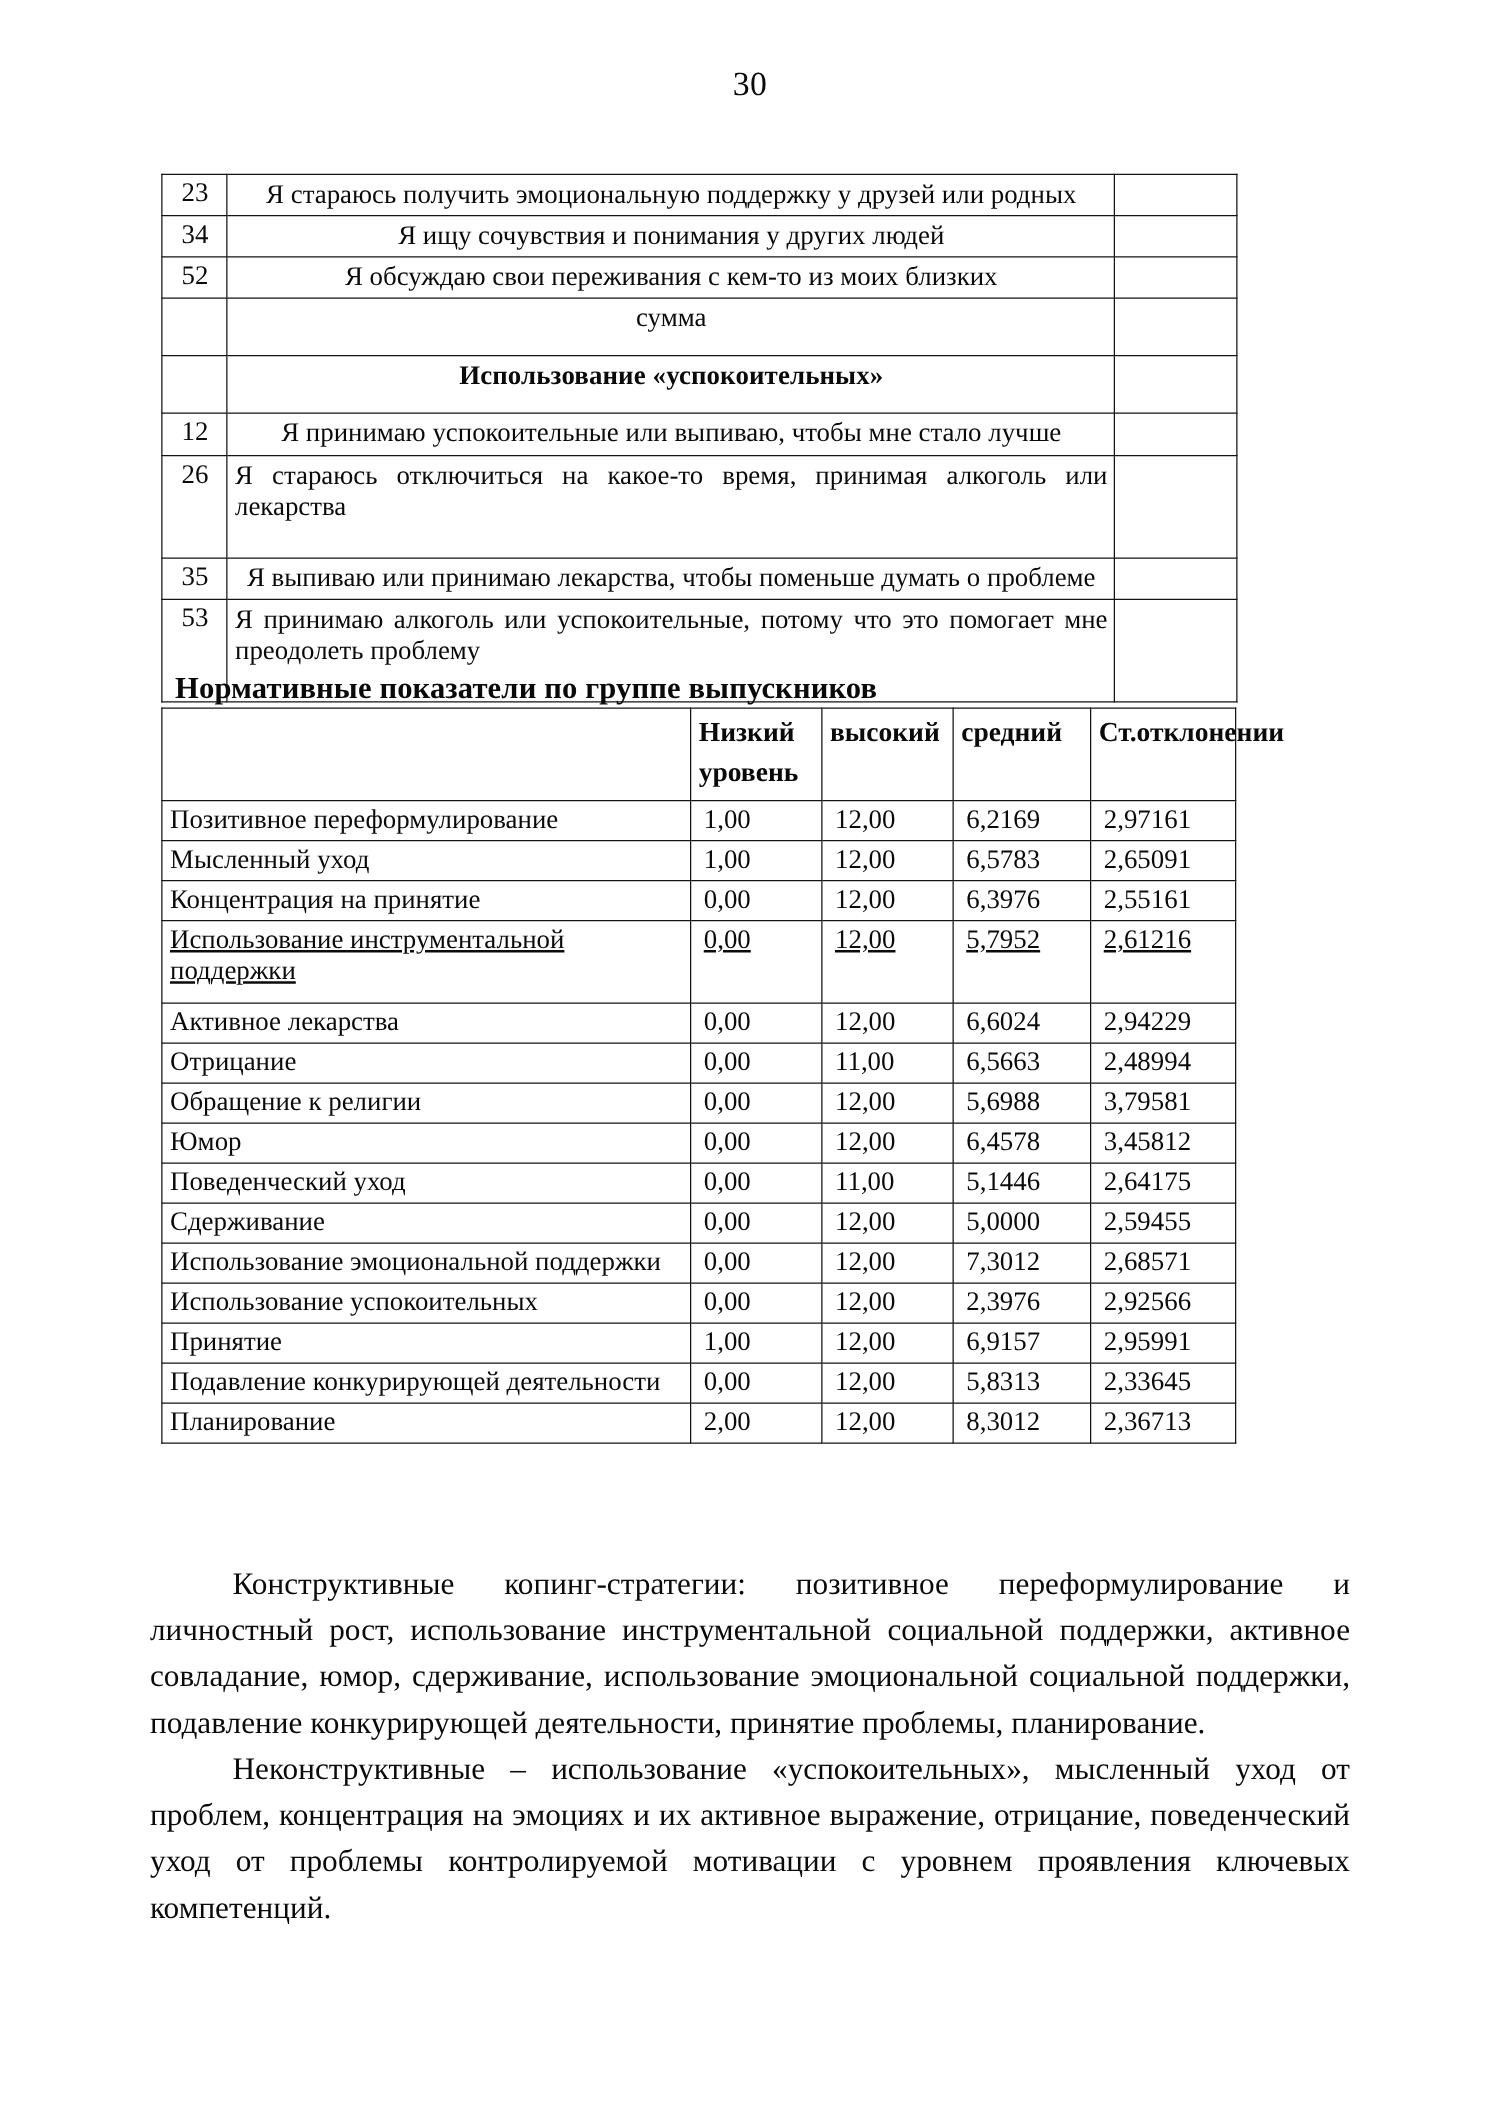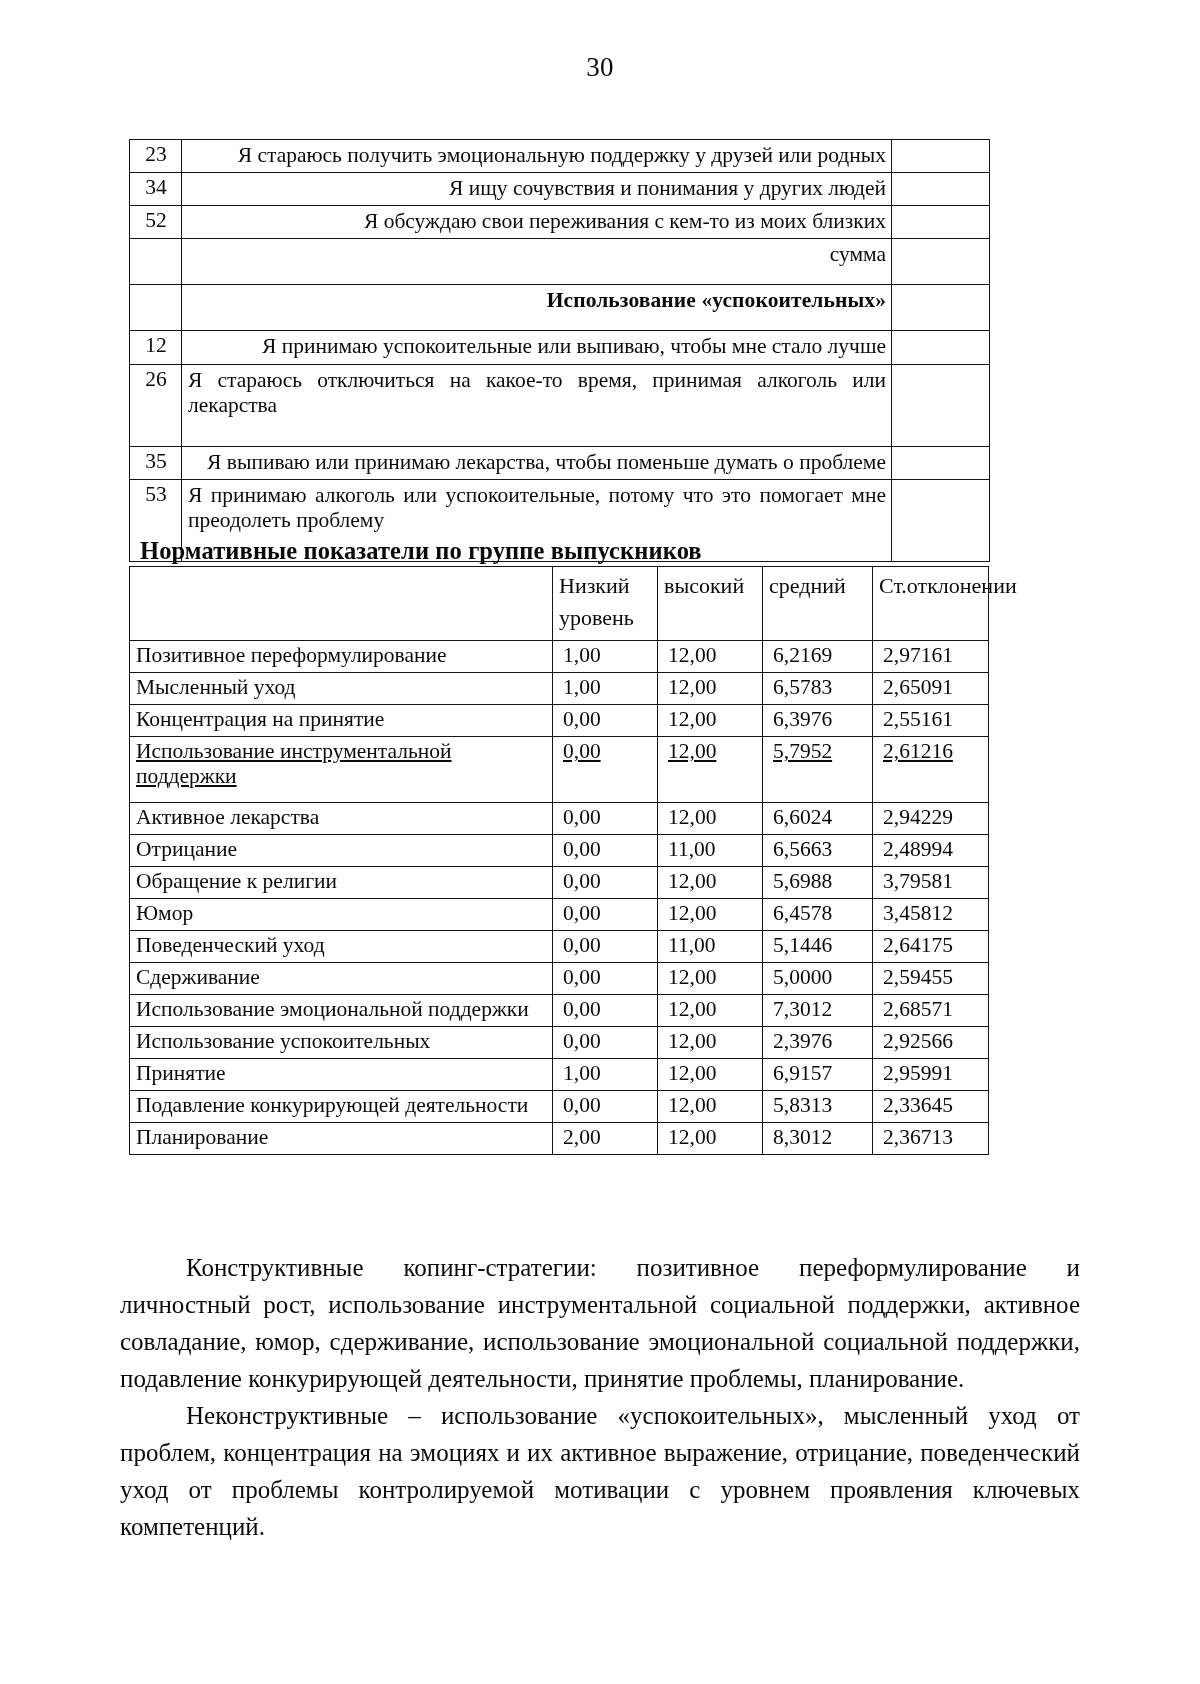--- a/index.html
+++ b/index.html
@@ -59,21 +59,21 @@
   table.t1 { width: 860px; border-radius: 19px; }
   table.t1 col.c-num   { width: 52px;  }
   table.t1 col.c-text  { width: 710px; }
   table.t1 col.c-blank { width: 98px;  }
   table.t1 td.num {
     text-align: center;
     padding-top: 2px;
     font-size: 21.5px;
   }
   table.t1 td.txt {
-    text-align: right;
+    text-align: center;
     padding-left: 6px;
   }
   table.t1 td.txt.justify {
     text-align: justify;
     text-align-last: left;
   }
   table.t1 td.section {
     font-weight: bold;
     letter-spacing: 0.1px;
   }
@@ -99,21 +99,21 @@
     top: 566px;
     width: 859px;
   }
   table.t2 { width: 859px; }
   table.t2 col.c-label { width: 423px; }
   table.t2 col.c-low   { width: 105px; }
   table.t2 col.c-high  { width: 105px; }
   table.t2 col.c-mean  { width: 110px; }
   table.t2 col.c-sd    { width: 116px; }
   table.t2 thead td {
-    font-weight: normal;
+    font-weight: bold;
     font-size: 22px;
     line-height: 1.45;
     vertical-align: top;
     height: 66px;
     padding-top: 3px;
   }
   table.t2 tbody td {
     font-size: 21.5px;
     padding-top: 2px;
     padding-bottom: 3px;

